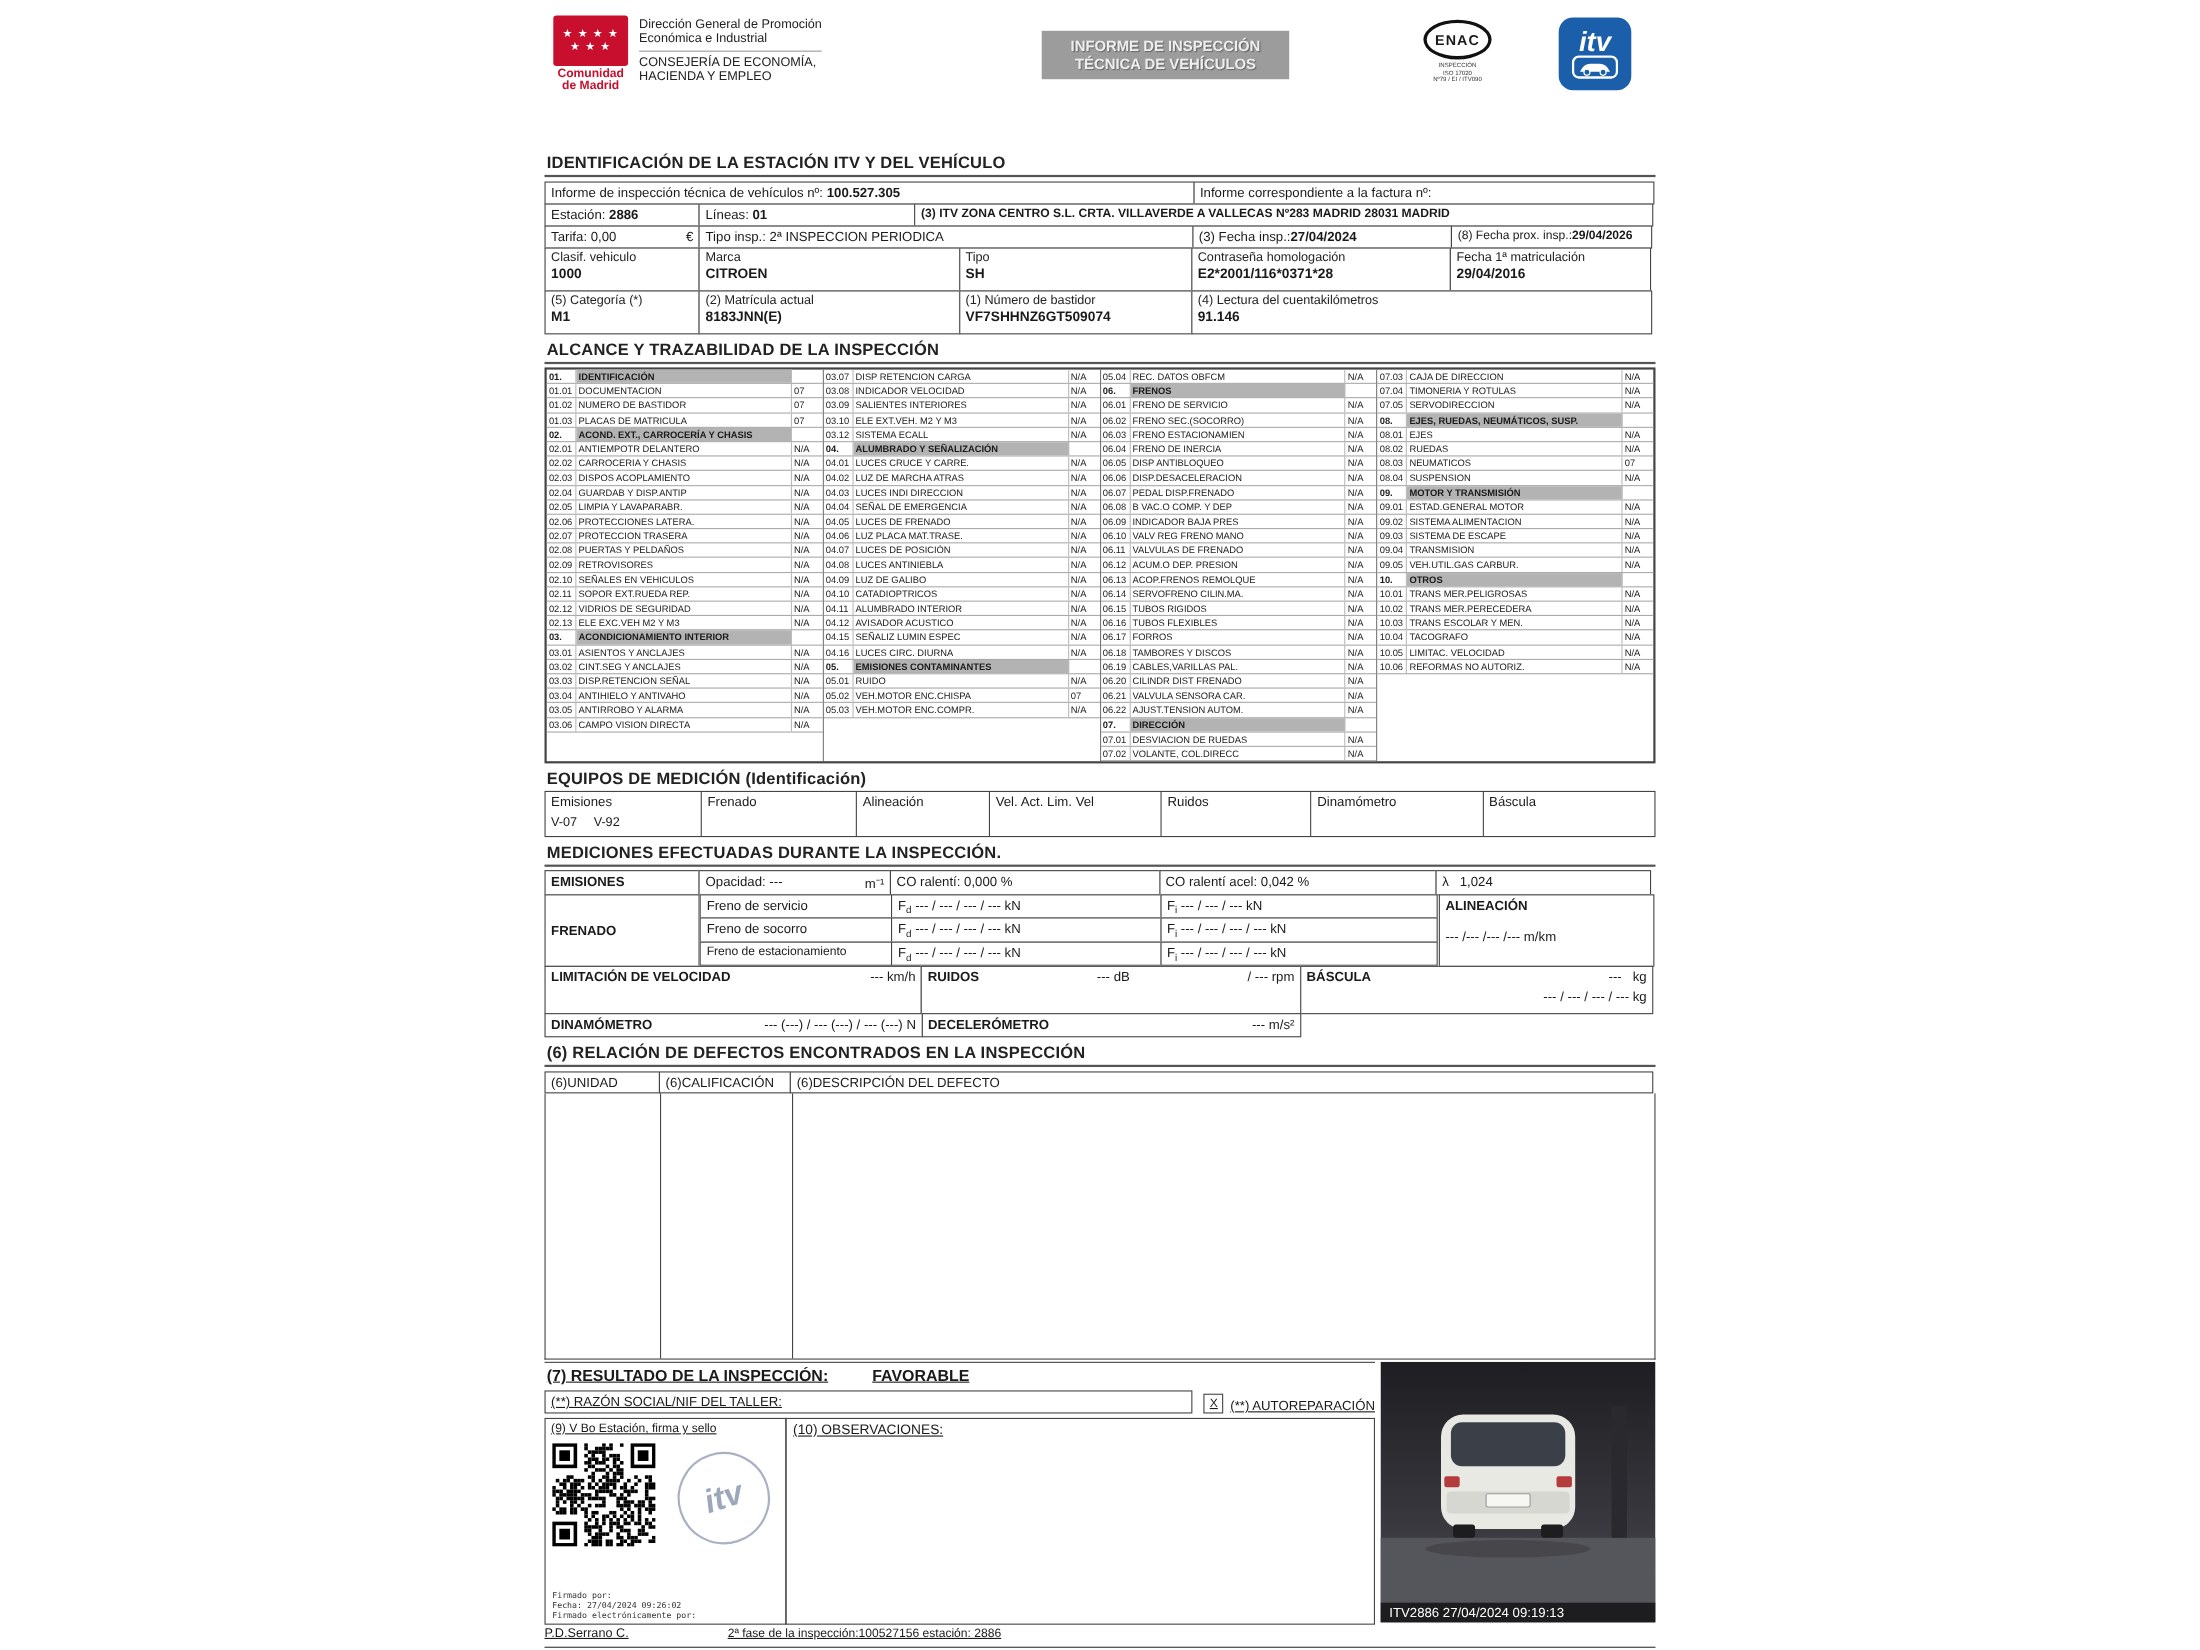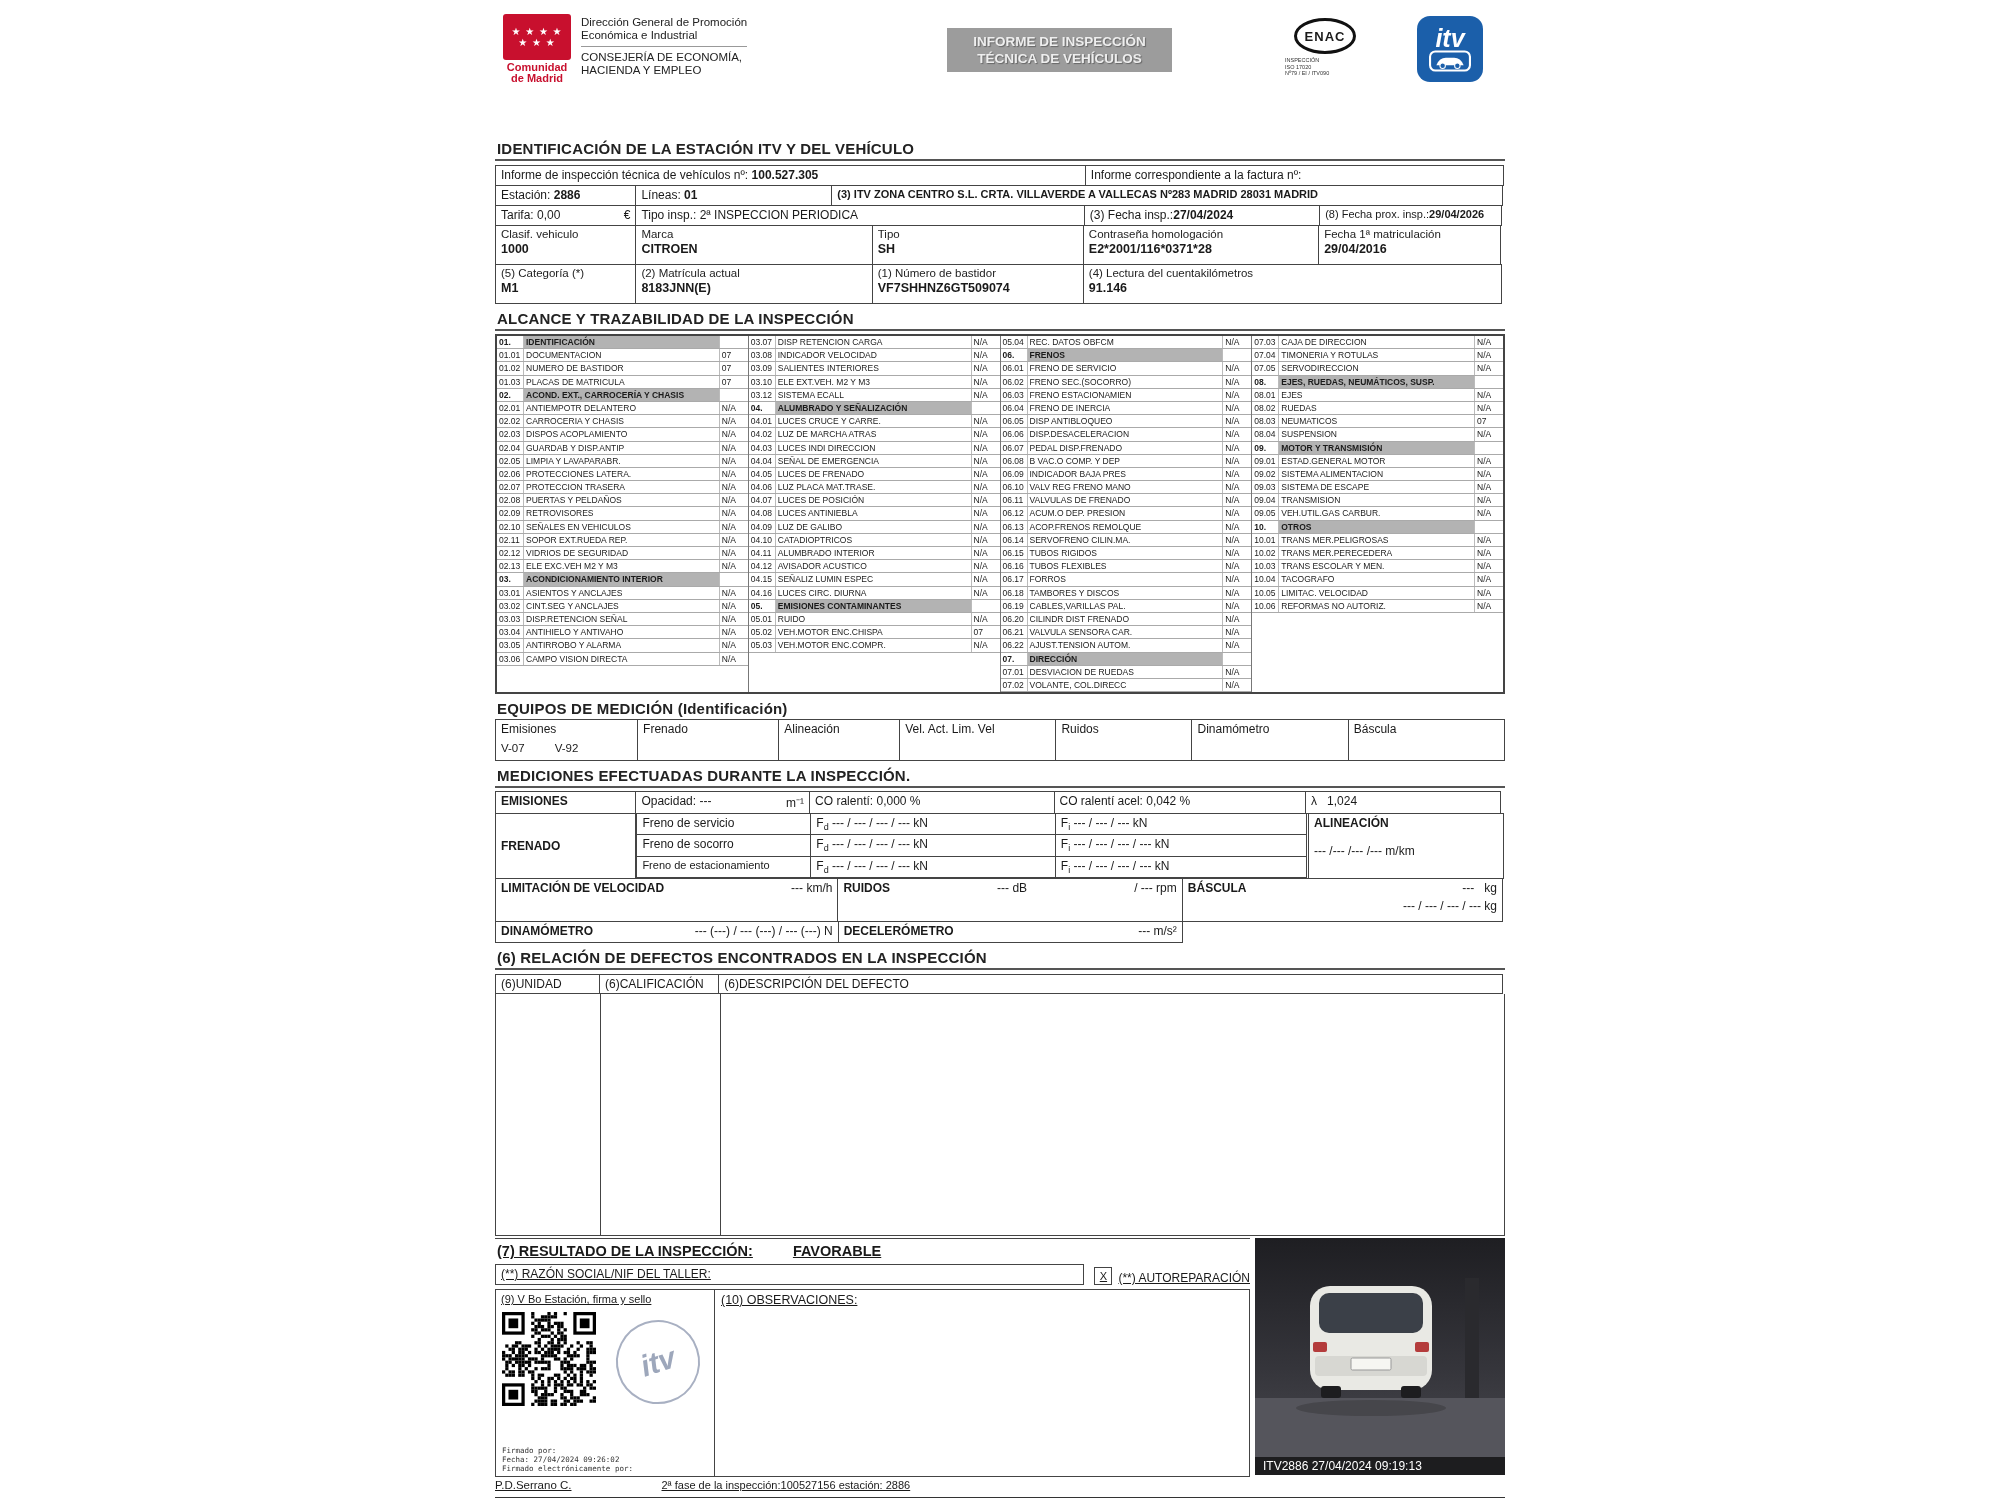--- a/index.html
+++ b/index.html
@@ -14,21 +14,21 @@
   .flag{width:68px;text-align:center;}
   .flag-box{width:68px;height:46px;background:var(--madrid-red,#c8102e);border-radius:3px;
             display:flex;flex-direction:column;justify-content:center;color:#fff;}
   .flag-box span{font-size:10px;line-height:11px;letter-spacing:1px;}
   .brand-name{color:var(--madrid-red,#c8102e);font-weight:700;font-size:11px;line-height:11px;margin-top:2px;}
   .org{font-size:11.5px;line-height:13px;color:#222;padding-top:2px;}
   .org .block1{padding-bottom:4px;border-bottom:1px solid #999;margin-bottom:4px;}
   .gray-title{position:absolute;left:452px;top:16px;width:225px;background:var(--title-gray,#9c9c9c);
               color:#eee;font-weight:700;font-size:13.5px;text-align:center;line-height:17px;
               padding:5px 4px;text-shadow:1px 1px 1px #666;}
-  .enac{position:absolute;left:790px;top:6px;width:80px;text-align:left;}
+  .enac{position:absolute;left:790px;top:6px;width:80px;text-align:center;}
   .enac-oval{width:62px;height:36px;margin:0 auto;border:3px solid #111;border-radius:50%;
              display:flex;align-items:center;justify-content:center;font-weight:700;font-size:13px;letter-spacing:1px;}
   .enac-sub{font-size:5.5px;line-height:6.5px;color:#333;margin-top:3px;}
   .itv-logo{position:absolute;left:922px;top:4px;width:66px;height:66px;background:var(--itv-blue,#1b5faa);
             border-radius:13px;display:flex;flex-direction:column;align-items:center;justify-content:center;}
   .itv-logo .t{color:#fff;font-weight:700;font-size:25px;line-height:24px;font-style:italic;}
 
   
   .sec-title{font-weight:700;font-size:15px;color:#222;border-bottom:2px solid #555;
              padding:6px 2px 2px 2px;letter-spacing:.2px;}
@@ -52,21 +52,21 @@
   .g-code{width:27px;padding:1px 2px;border-right:1px solid #bbb;flex:none;}
   .g-desc{flex:1;padding:1px 2px;border-right:1px solid #bbb;}
   .g-val{width:28px;padding:1px 2px;flex:none;}
   .hdr-row .g-desc{background:#b3b3b3;font-weight:700;}
   .hdr-row .g-code{font-weight:700;}
 
   
   .equip{display:flex;border:1px solid #444;margin-top:2px;height:42px;}
   .eq{border-left:1px solid #444;padding:2px 5px;font-size:12px;}
   .eq:first-child{border-left:none;}
-  .eq .v{font-size:11.5px;margin-top:6px;display:flex;gap:30px;}
+  .eq .v{font-size:11.5px;margin-top:6px;display:flex;gap:15px;}
 
   
   .med .cell{min-height:22px;}
   .fren-lbl{display:flex;align-items:center;font-weight:700;}
   .alin-box{display:flex;flex-direction:column;}
   .fsub{font-size:9px;vertical-align:sub;}
 
   
   .def-head .cell{min-height:20px;font-size:12px;}
   .def-body{display:flex;border:1px solid #444;border-top:none;height:242px;}

